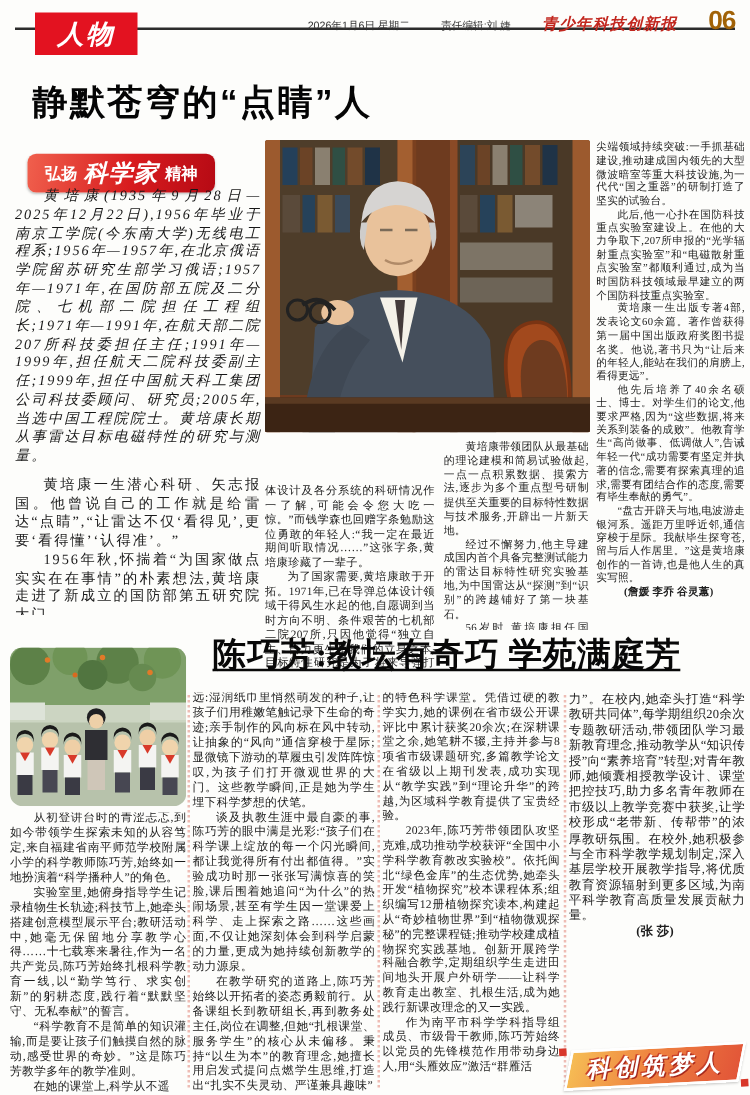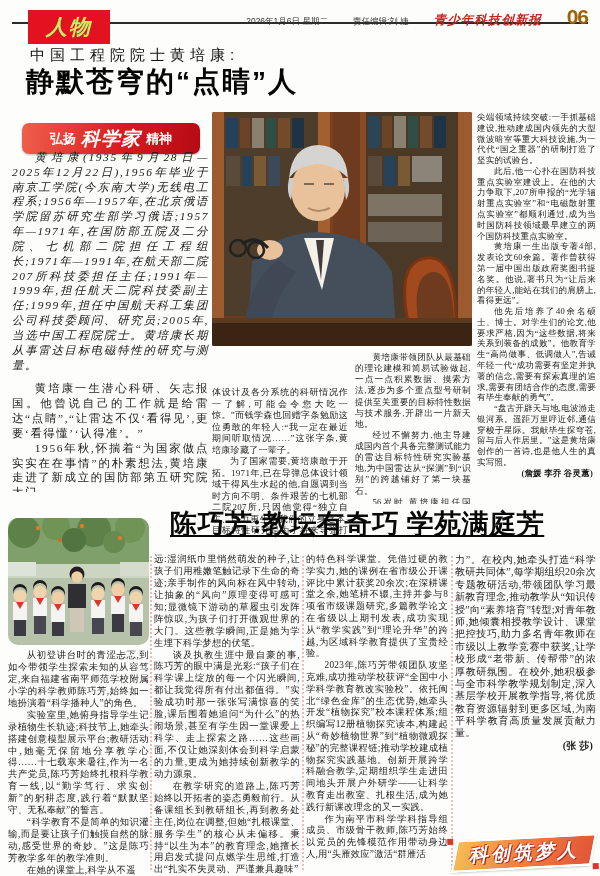--- a/index.html
+++ b/index.html
@@ -1,48 +1,48 @@
 <!DOCTYPE html>
 <html><head>
 <meta charset="utf-8">
 <style>
   html,body{margin:0;padding:0;background:#e9e7e2;}
   .page{position:relative;width:600px;height:876px;margin:0 auto;background:#fdfdfb;
         overflow:hidden;font-family:"Liberation Serif",serif;color:#1c1c1c;}
   
   .header-rule{position:absolute;top:22px;left:12px;right:12px;border-top:2px solid #2c2c2c;}
   .section-badge{position:absolute;top:10px;left:28px;width:82px;height:34px;background:#e31220;
-        color:#bef264;display:flex;align-items:center;justify-content:center;
+        color:#ffffff;display:flex;align-items:center;justify-content:center;
         font-style:italic;font-weight:700;font-size:21px;letter-spacing:2px;}
   .header-right{position:absolute;top:5px;right:12px;display:flex;align-items:baseline;gap:25px;
         font-family:"Liberation Sans",sans-serif;}
   .date-line,.editor-line{font-size:8.5px;color:#333;}
   .masthead{font-size:12.5px;font-weight:700;font-style:italic;color:#c2271f;
         font-family:"Liberation Serif",serif;letter-spacing:1px;}
   .page-number{font-size:21px;font-weight:700;color:#a16207;letter-spacing:-1px;}
   
   .kicker{position:absolute;top:46px;left:30px;font-family:"Liberation Sans",sans-serif;
         font-size:15px;font-weight:500;letter-spacing:5px;color:#111;}
   .title1{position:absolute;top:63px;left:26px;font-family:"Liberation Sans",sans-serif;
         font-size:28px;font-weight:900;letter-spacing:2px;color:#050505;}
-  .spirit-badge{position:absolute;top:123px;left:22px;height:31px;padding:0 28px;border-radius:7px;
+  .spirit-badge{position:absolute;top:123px;left:22px;height:31px;padding:0 14px;border-radius:7px;
         background:linear-gradient(100deg,#f0604d 0%,#d81c1f 55%,#b60a14 100%);
         color:#fff;display:flex;align-items:center;gap:5px;box-shadow:0 1px 2px rgba(0,0,0,.25);}
   .spirit-badge .b-small{font-size:13px;font-weight:700;align-self:center;}
   .spirit-badge .b-big{font-size:19px;font-weight:900;font-style:italic;align-self:center;letter-spacing:1px;}
   
   .col{position:absolute;text-align:justify;overflow:hidden;}
   .col p{margin:0;text-indent:2em;}
   .col p.noindent{text-indent:0;}
   .a1c1{left:12px;top:150px;width:197px;height:342px;font-size:11.4px;line-height:1.3;letter-spacing:1.6px;}
   .a1c1 .bio{font-style:italic;margin-bottom:9px;color:#161616;}
   .a1c2{left:212px;top:352px;width:136px;height:150px;font-size:9px;line-height:1.28;letter-spacing:.3px;margin-top:35px;}
   .a1c3{left:355px;top:352px;width:116px;height:152px;font-size:8.7px;line-height:1.28;letter-spacing:.2px;}
   .a1c4{left:477px;top:112px;width:119px;height:382px;font-size:8.5px;line-height:1.27;letter-spacing:.2px;}
-  .byline{text-align:right;font-weight:700;text-indent:0 !important;padding-right:3px;}
+  .byline{text-align:center;font-weight:700;text-indent:0 !important;padding-right:3px;}
   
   .photo1{position:absolute;left:212px;top:112px;width:260px;height:234px;overflow:hidden;border-radius:2px;}
   .photo2{position:absolute;left:8px;top:518px;width:141px;height:127px;overflow:hidden;border-radius:10px;}
   .photo1 svg,.photo2 svg{display:block;width:100%;height:100%;}
   
   .title2{position:absolute;left:170px;top:506px;width:428px;font-size:27px;font-weight:900;
         letter-spacing:.5px;color:#080808;font-family:"Liberation Serif",serif;white-space:nowrap;text-decoration:underline;}
   .a2c1{left:8px;top:650px;width:141px;height:226px;font-size:9.4px;line-height:1.27;letter-spacing:.3px;}
   .a2c2{left:154px;top:554px;width:146px;height:322px;font-size:9.4px;line-height:1.27;letter-spacing:.3px;}
   .a2c3{left:306px;top:554px;width:142px;height:322px;font-size:9.3px;line-height:1.27;letter-spacing:.2px;}
@@ -73,21 +73,20 @@
   <div class="section-badge">
     <span>人物</span>
   </div>
   <div class="header-right">
     <span class="date-line">2026年1月6日  星期二</span>
     <span class="editor-line">责任编辑:刘 婕</span>
     <span class="masthead">青少年科技创新报</span>
     <span class="page-number">06</span>
   </div>
 
-  <div class="kicker">中国工程院院士黄培康:</div>
   <div class="title1">静默苍穹的“点睛”人</div>
   <div class="spirit-badge">
     <span class="b-small">弘扬</span>
     <span class="b-big">科学家</span>
     <span class="b-small">精神</span>
   </div>
 
   <div class="photo1">
     <svg viewBox="0 0 260 234" preserveAspectRatio="none">
       <rect width="260" height="234" fill="#6e3b1f"></rect>
@@ -232,21 +231,21 @@
   <div class="divider dv2"></div>
   <div class="divider dv3"></div>
 
   <div class="col a2c1">
     <p>从初登讲台时的青涩忐忑,到如今带领学生探索未知的从容笃定,来自福建省南平师范学校附属小学的科学教师陈巧芳,始终如一地扮演着“科学播种人”的角色。</p>
     <p>实验室里,她俯身指导学生记录植物生长轨迹;科技节上,她牵头搭建创意模型展示平台;教研活动中,她毫无保留地分享教学心得……十七载寒来暑往,作为一名共产党员,陈巧芳始终扎根科学教育一线,以“勤学笃行、求实创新”的躬耕态度,践行着“默默坚守、无私奉献”的誓言。</p>
     <p>“科学教育不是简单的知识灌输,而是要让孩子们触摸自然的脉动,感受世界的奇妙。”这是陈巧芳教学多年的教学准则。</p>
     <p>在她的课堂上,科学从不遥</p>
   </div>
   <div class="col a2c2">
-    <p class="noindent">远:湿润纸巾里悄然萌发的种子,让孩子们用稚嫩笔触记录下生命的奇迹;亲手制作的风向标在风中转动,让抽象的“风向”原理变得可感可知;显微镜下游动的草履虫引发阵阵惊叹,为孩子们打开微观世界的大门。这些教学瞬间,正是她为学生埋下科学梦想的伏笔。</p>
+    <p class="noindent">远:湿润纸巾里悄然萌发的种子,让孩子们用稚嫩笔触记录下生命的奇迹;亲手制作的风向标在风中转动,让抽象的“风向”通信穿梭于星际;显微镜下游动的草履虫引发阵阵惊叹,为孩子们打开微观世界的大门。这些教学瞬间,正是她为学生埋下科学梦想的伏笔。</p>
     <p>谈及执教生涯中最自豪的事,陈巧芳的眼中满是光彩:“孩子们在科学课上绽放的每一个闪光瞬间,都让我觉得所有付出都值得。”实验成功时那一张张写满惊喜的笑脸,课后围着她追问“为什么”的热闹场景,甚至有学生因一堂课爱上科学、走上探索之路……这些画面,不仅让她深刻体会到科学启蒙的力量,更成为她持续创新教学的动力源泉。</p>
     <p>在教学研究的道路上,陈巧芳始终以开拓者的姿态勇毅前行。从备课组长到教研组长,再到教务处主任,岗位在调整,但她“扎根课堂、服务学生”的核心从未偏移。秉持“以生为本”的教育理念,她擅长用启发式提问点燃学生思维,打造出“扎实不失灵动、严谨兼具趣味”</p>
   </div>
   <div class="col a2c3">
     <p class="noindent">的特色科学课堂。凭借过硬的教学实力,她的课例在省市级公开课评比中累计获奖20余次;在深耕课堂之余,她笔耕不辍,主持并参与8项省市级课题研究,多篇教学论文在省级以上期刊发表,成功实现从“教学实践”到“理论升华”的跨越,为区域科学教育提供了宝贵经验。</p>
     <p>2023年,陈巧芳带领团队攻坚克难,成功推动学校获评“全国中小学科学教育教改实验校”。依托闽北“绿色金库”的生态优势,她牵头开发“植物探究”校本课程体系;组织编写12册植物探究读本,构建起从“奇妙植物世界”到“植物微观探秘”的完整课程链;推动学校建成植物探究实践基地。创新开展跨学科融合教学,定期组织学生走进田间地头开展户外研学——让科学教育走出教室、扎根生活,成为她践行新课改理念的又一实践。</p>
     <p>作为南平市科学学科指导组成员、市级骨干教师,陈巧芳始终以党员的先锋模范作用带动身边人,用“头雁效应”激活“群雁活</p>
   </div>
   <div class="col a2c4">
     <p class="noindent">力”。在校内,她牵头打造“科学教研共同体”,每学期组织20余次专题教研活动,带领团队学习最新教育理念,推动教学从“知识传授”向“素养培育”转型;对青年教师,她倾囊相授教学设计、课堂把控技巧,助力多名青年教师在市级以上教学竞赛中获奖,让学校形成“老带新、传帮带”的浓厚教研氛围。在校外,她积极参与全市科学教学规划制定,深入基层学校开展教学指导,将优质教育资源辐射到更多区域,为南平科学教育高质量发展贡献力量。</p>

